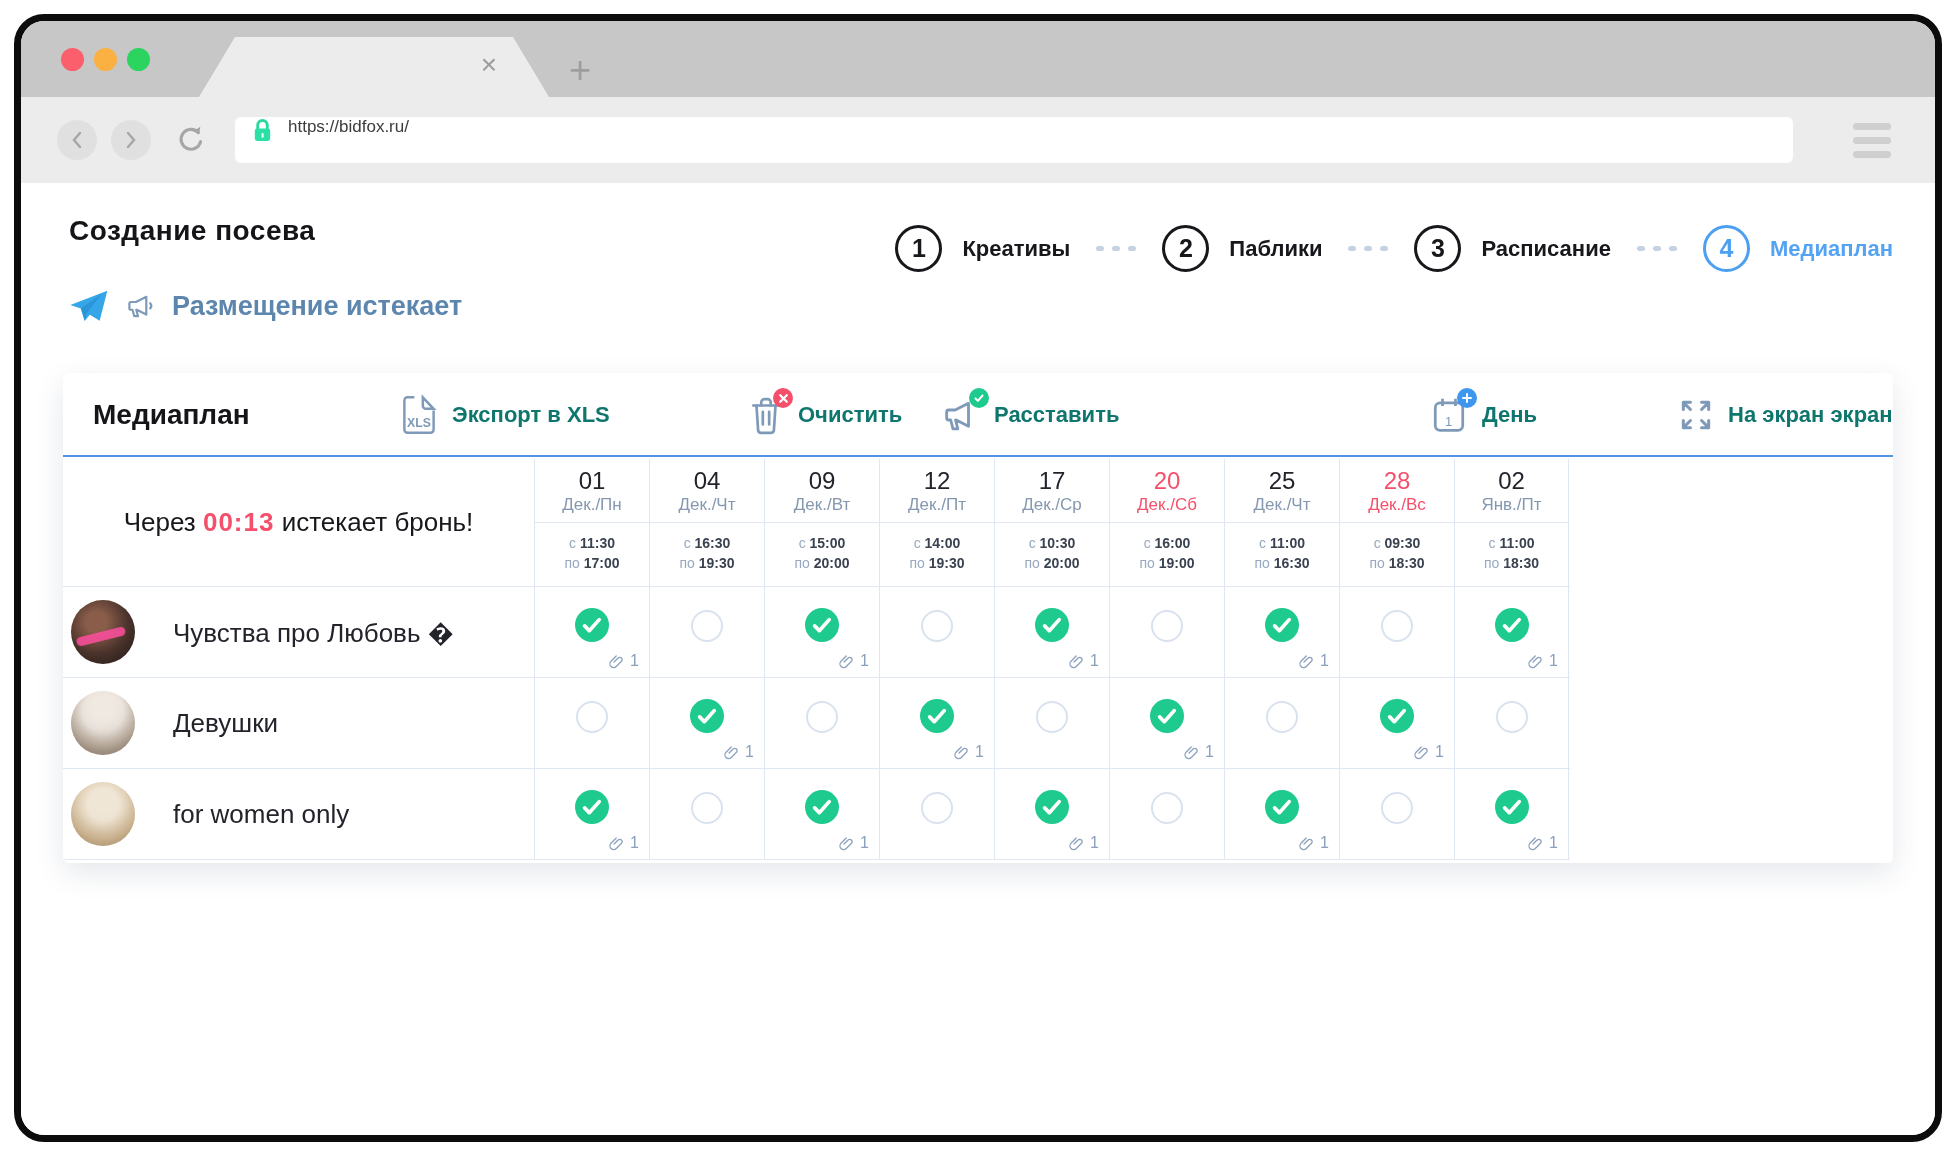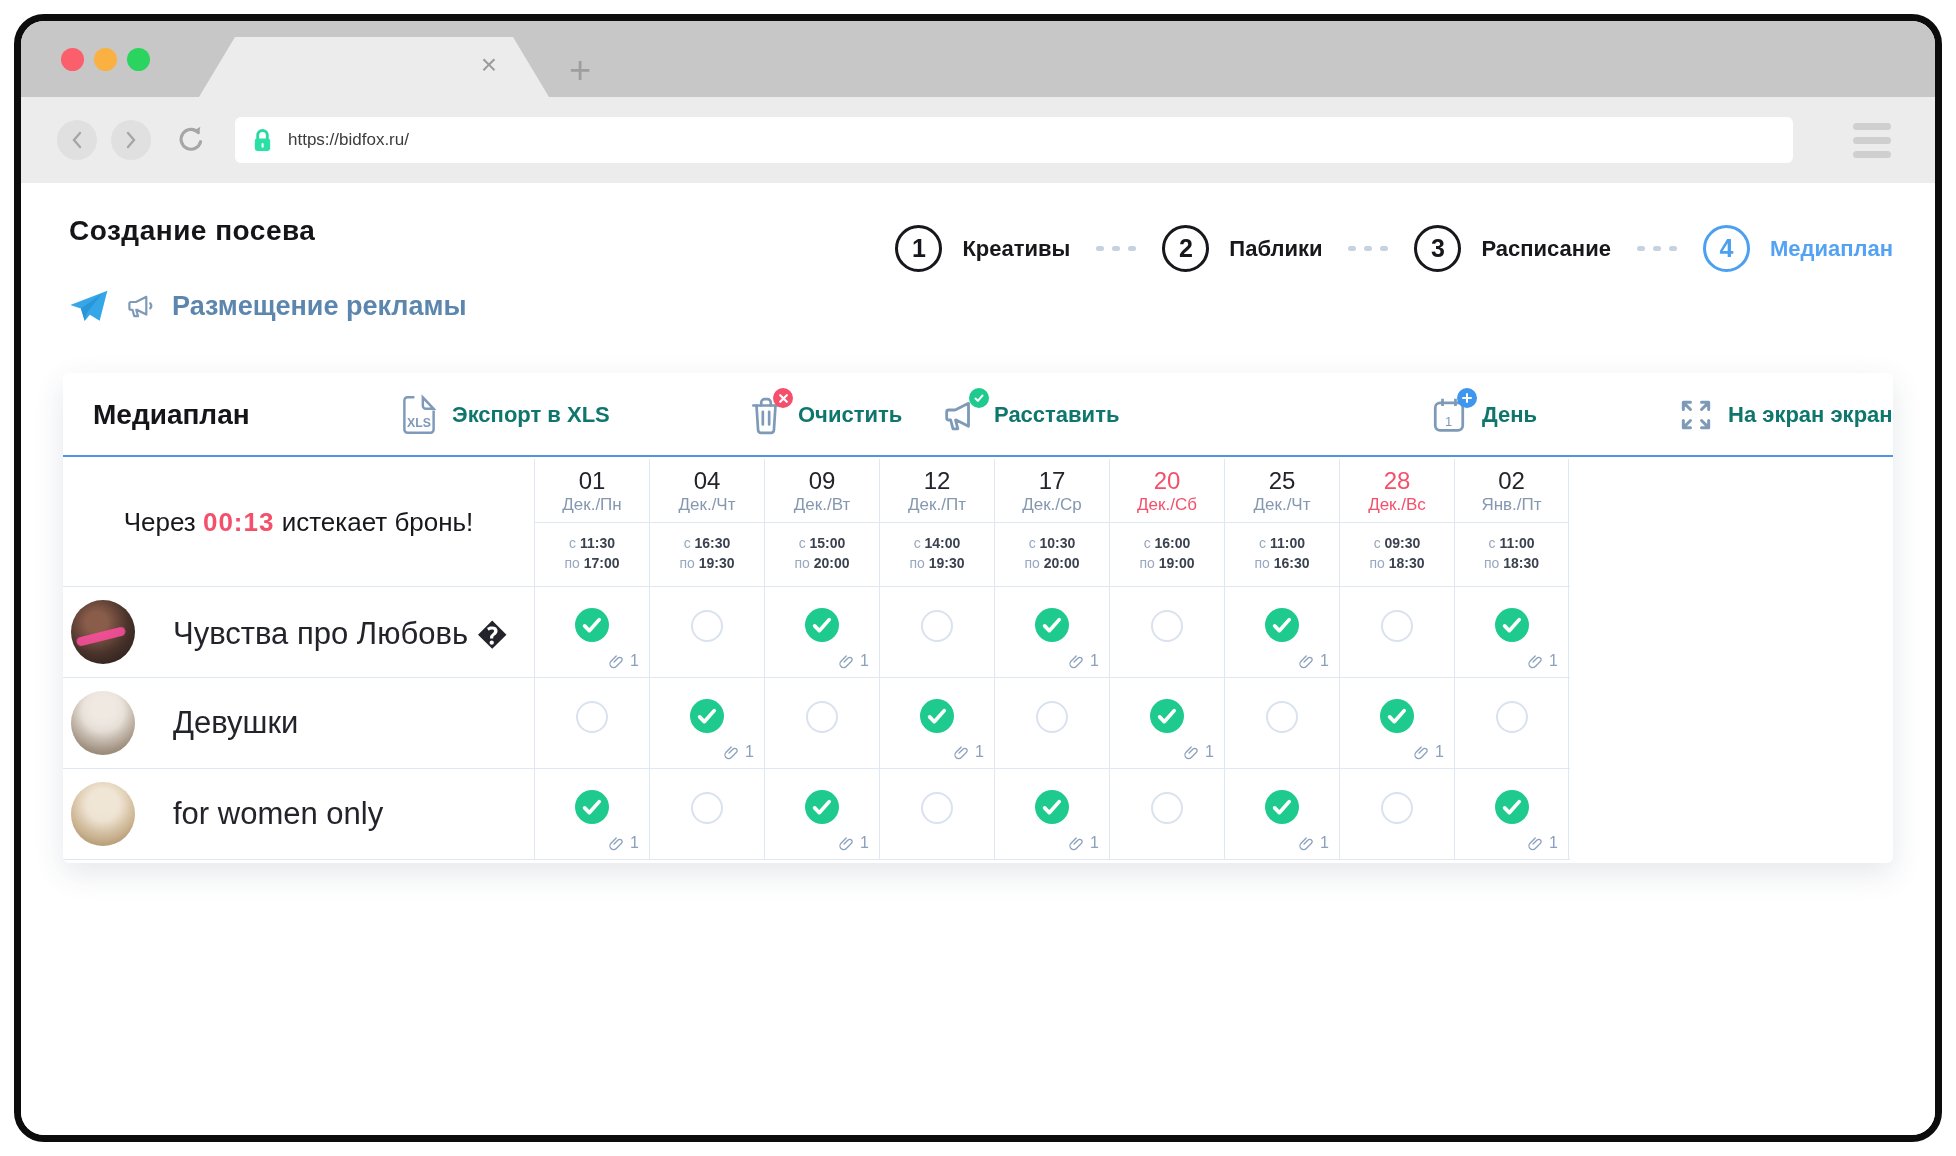--- a/index.html
+++ b/index.html
@@ -16,21 +16,21 @@
   .tl.green  { left:106px; background:#2bd45f; }
   .tab { position:absolute; left:178px; bottom:0; width:350px; height:60px; background:#ececec;
          clip-path:polygon(36px 0, calc(100% - 36px) 0, 100% 100%, 0 100%); }
   .tab-close { position:absolute; right:52px; top:12px; font-size:28px; color:#9b9b9b; cursor:default; }
   .newtab { position:absolute; left:548px; bottom:8px; font-size:38px; font-weight:300; color:#9e9e9e; line-height:1; }
 
   .navbar { height:86px; background:#ececec; display:flex; align-items:center; padding:0 44px 0 36px; }
   .navbtn { width:40px; height:40px; border-radius:50%; background:#e0e0e0; display:flex; align-items:center; justify-content:center; margin-right:14px; }
   .reload { width:40px; height:40px; display:flex; align-items:center; justify-content:center; margin:0 6px 0 6px; }
   .urlbar { flex:1; height:46px; background:#fff; border-radius:6px; margin-left:18px; margin-right:60px;
-            display:flex; align-items:center; padding:0 16px; }
+            display:flex; align-items:flex-start; padding:0 16px; }
   .url-text { font-size:17px; color:#3c3c3c; margin-left:14px; }
   .hamburger { display:flex; flex-direction:column; gap:7px; }
   .hamburger span { display:block; width:38px; height:7px; border-radius:3.5px; background:#cfcfcf; }
 
   
   .content { position:relative; height:952px; background:#fff; }
   .page-title { position:absolute; left:48px; top:32px; font-size:28px; font-weight:700; color:#141419; letter-spacing:.5px; }
   .subtitle { position:absolute; left:48px; top:106px; display:flex; align-items:center; gap:16px; }
   .subtitle-label { font-size:27px; font-weight:600; color:#5c86ad; }
 
@@ -76,21 +76,21 @@
   .prow { display:flex; width:1507px; height:91px; border-bottom:1px solid #dfe8f2; }
   .plabel { width:471px; display:flex; align-items:center; gap:38px; padding-left:8px; }
   .avatar { position:relative; width:64px; height:64px; border-radius:50%; overflow:hidden; flex:none; }
   .av-dark { background:radial-gradient(circle at 40% 35%, #8a5d4a 0 18%, #4a332b 55%, #1f1614 100%); }
   .av-dark::after { content:''; position:absolute; left:5px; top:32px; width:50px; height:9px; background:#ff4fa0;
                     opacity:.85; transform:rotate(-14deg); border-radius:5px; filter:blur(.6px); }
   .av-light { background:radial-gradient(circle at 50% 32%, #efe9e2 0 38%, #d4c9ba 62%, #8d7a69 100%);
               box-shadow:inset 0 -16px 18px rgba(90,70,55,.30); }
   .av-blonde { background:radial-gradient(circle at 50% 36%, #f0e6d6 0 30%, #dcc6a6 65%, #a98d66 100%);
                box-shadow:inset 0 -14px 16px rgba(140,110,70,.28); }
-  .pname { font-size:31px; color:#23232b; }
+  .pname { font-size:26px; color:#23232b; }
   .cell { position:relative; width:115px; border-left:1px solid #dfe8f2; }
   .cell.last { border-right:1px solid #dfe8f2; }
   .check { position:absolute; left:50%; transform:translateX(-50%); }
   .check.on { top:21px; width:34px; height:34px; }
   .check.off { top:23px; width:32px; height:32px; border:2px solid #d9e2ee; border-radius:50%; }
   .attach { position:absolute; right:10px; bottom:7px; display:flex; align-items:center; gap:5px;
             color:#8ba0bd; font-size:16px; }
   .attach i { font-style:normal; }
 </style>
 </head>
@@ -146,21 +146,21 @@
 
     <div class="subtitle">
       <svg width="40" height="34" viewBox="0 0 24 20">
         <path d="M23 .8 L.8 9.4 l6.3 2.1 L9.4 19 l3.1-3.7 5.9 3.5 Z" fill="#35a6e8"></path>
         <path d="M7.1 11.5 L9.4 19 l1.2-4.6 8.9-11.6 Z" fill="#2388c8" opacity=".55"></path>
       </svg>
       <svg width="31" height="31" viewBox="0 0 24 24" fill="none" stroke="#7e9ab8" stroke-width="1.7" stroke-linejoin="round">
         <path d="M16.5 4.5 L8.5 8.5 H4.6 a1.2 1.2 0 0 0 -1.2 1.2 v3.6 a1.2 1.2 0 0 0 1.2 1.2 h1.2 l1.4 5 h2.9 l-1.4-5 h0.4 l7.4 3.7 Z"></path>
         <path d="M19.5 9.5 a3 3 0 0 1 0 4" stroke-linecap="round"></path>
       </svg>
-      <span class="subtitle-label">Размещение рекламы</span>
+      <span class="subtitle-label">Размещение истекает</span>
     </div>
 
     <div class="stepper">
         <div class="step">
           <span class="step-circle">1</span>
           <span class="step-label">Креативы</span>
         </div>
         <div class="sep-dots">
           <span></span>
           <span></span>

